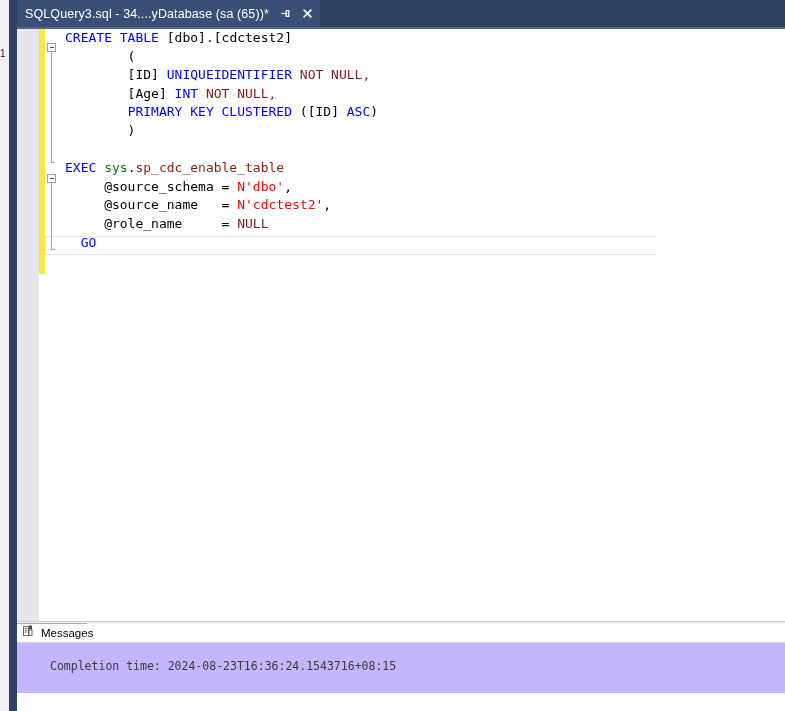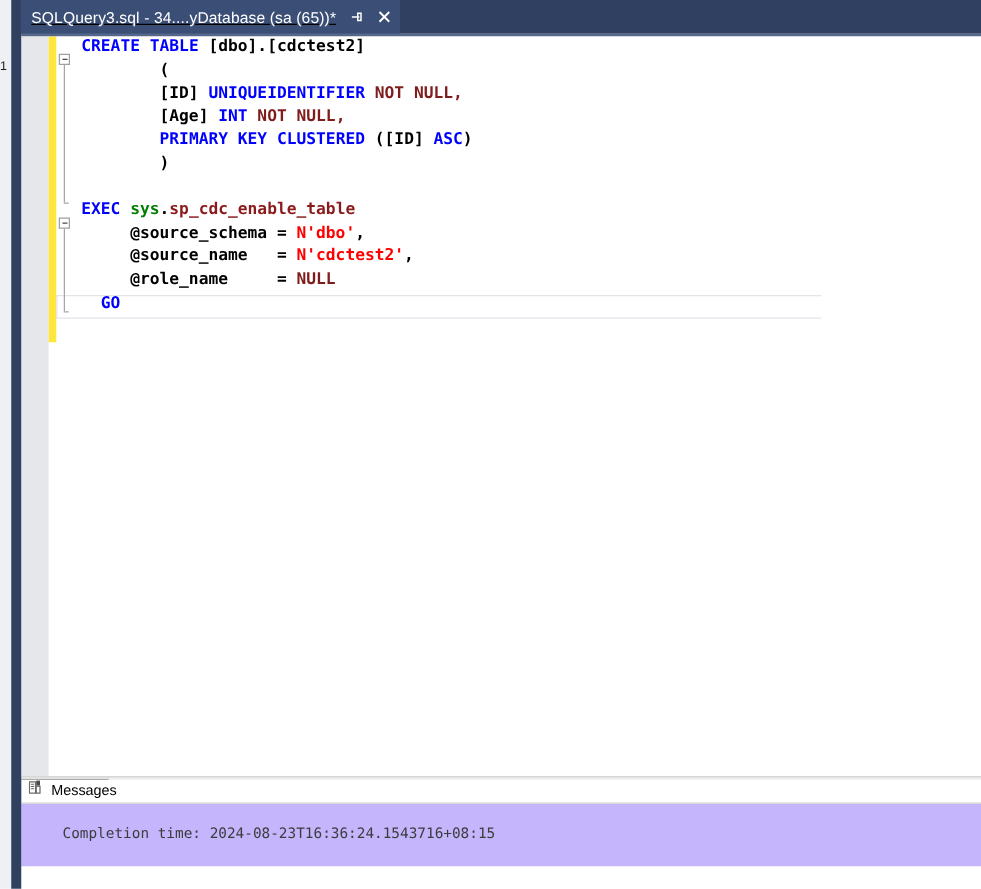--- a/index.html
+++ b/index.html
@@ -54,21 +54,20 @@
     position: absolute;
     left: 0; top: 0;
     height: 27px;
     background: #3b4f76;
     display: flex;
     align-items: center;
     padding: 0 7px 0 8px;
     box-sizing: border-box;
     white-space: nowrap;
     cursor: default;
-    text-decoration: underline;
   }
   #tab-title {
     color: #ffffff;
     font-size: 12.5px;
     font-family: "Liberation Sans", sans-serif;
     letter-spacing: 0.1px;
   }
   .tab-btn {
     color: #ffffff;
     font-size: 13px;
@@ -88,21 +87,20 @@
   }
 
   
   #editor {
     position: absolute;
     left: 17px; top: 29px;
     width: 640px; height: 592px;
     background: #ffffff;
     overflow: hidden;
     z-index: 1;
-    font-weight: bold;
   }
   #gutter {
     position: absolute;
     left: 0; top: 0;
     width: 22px; height: 592px;
     background: #e6e7eb;
   }
   #changebar {
     position: absolute;
     left: 22px; top: 0;

